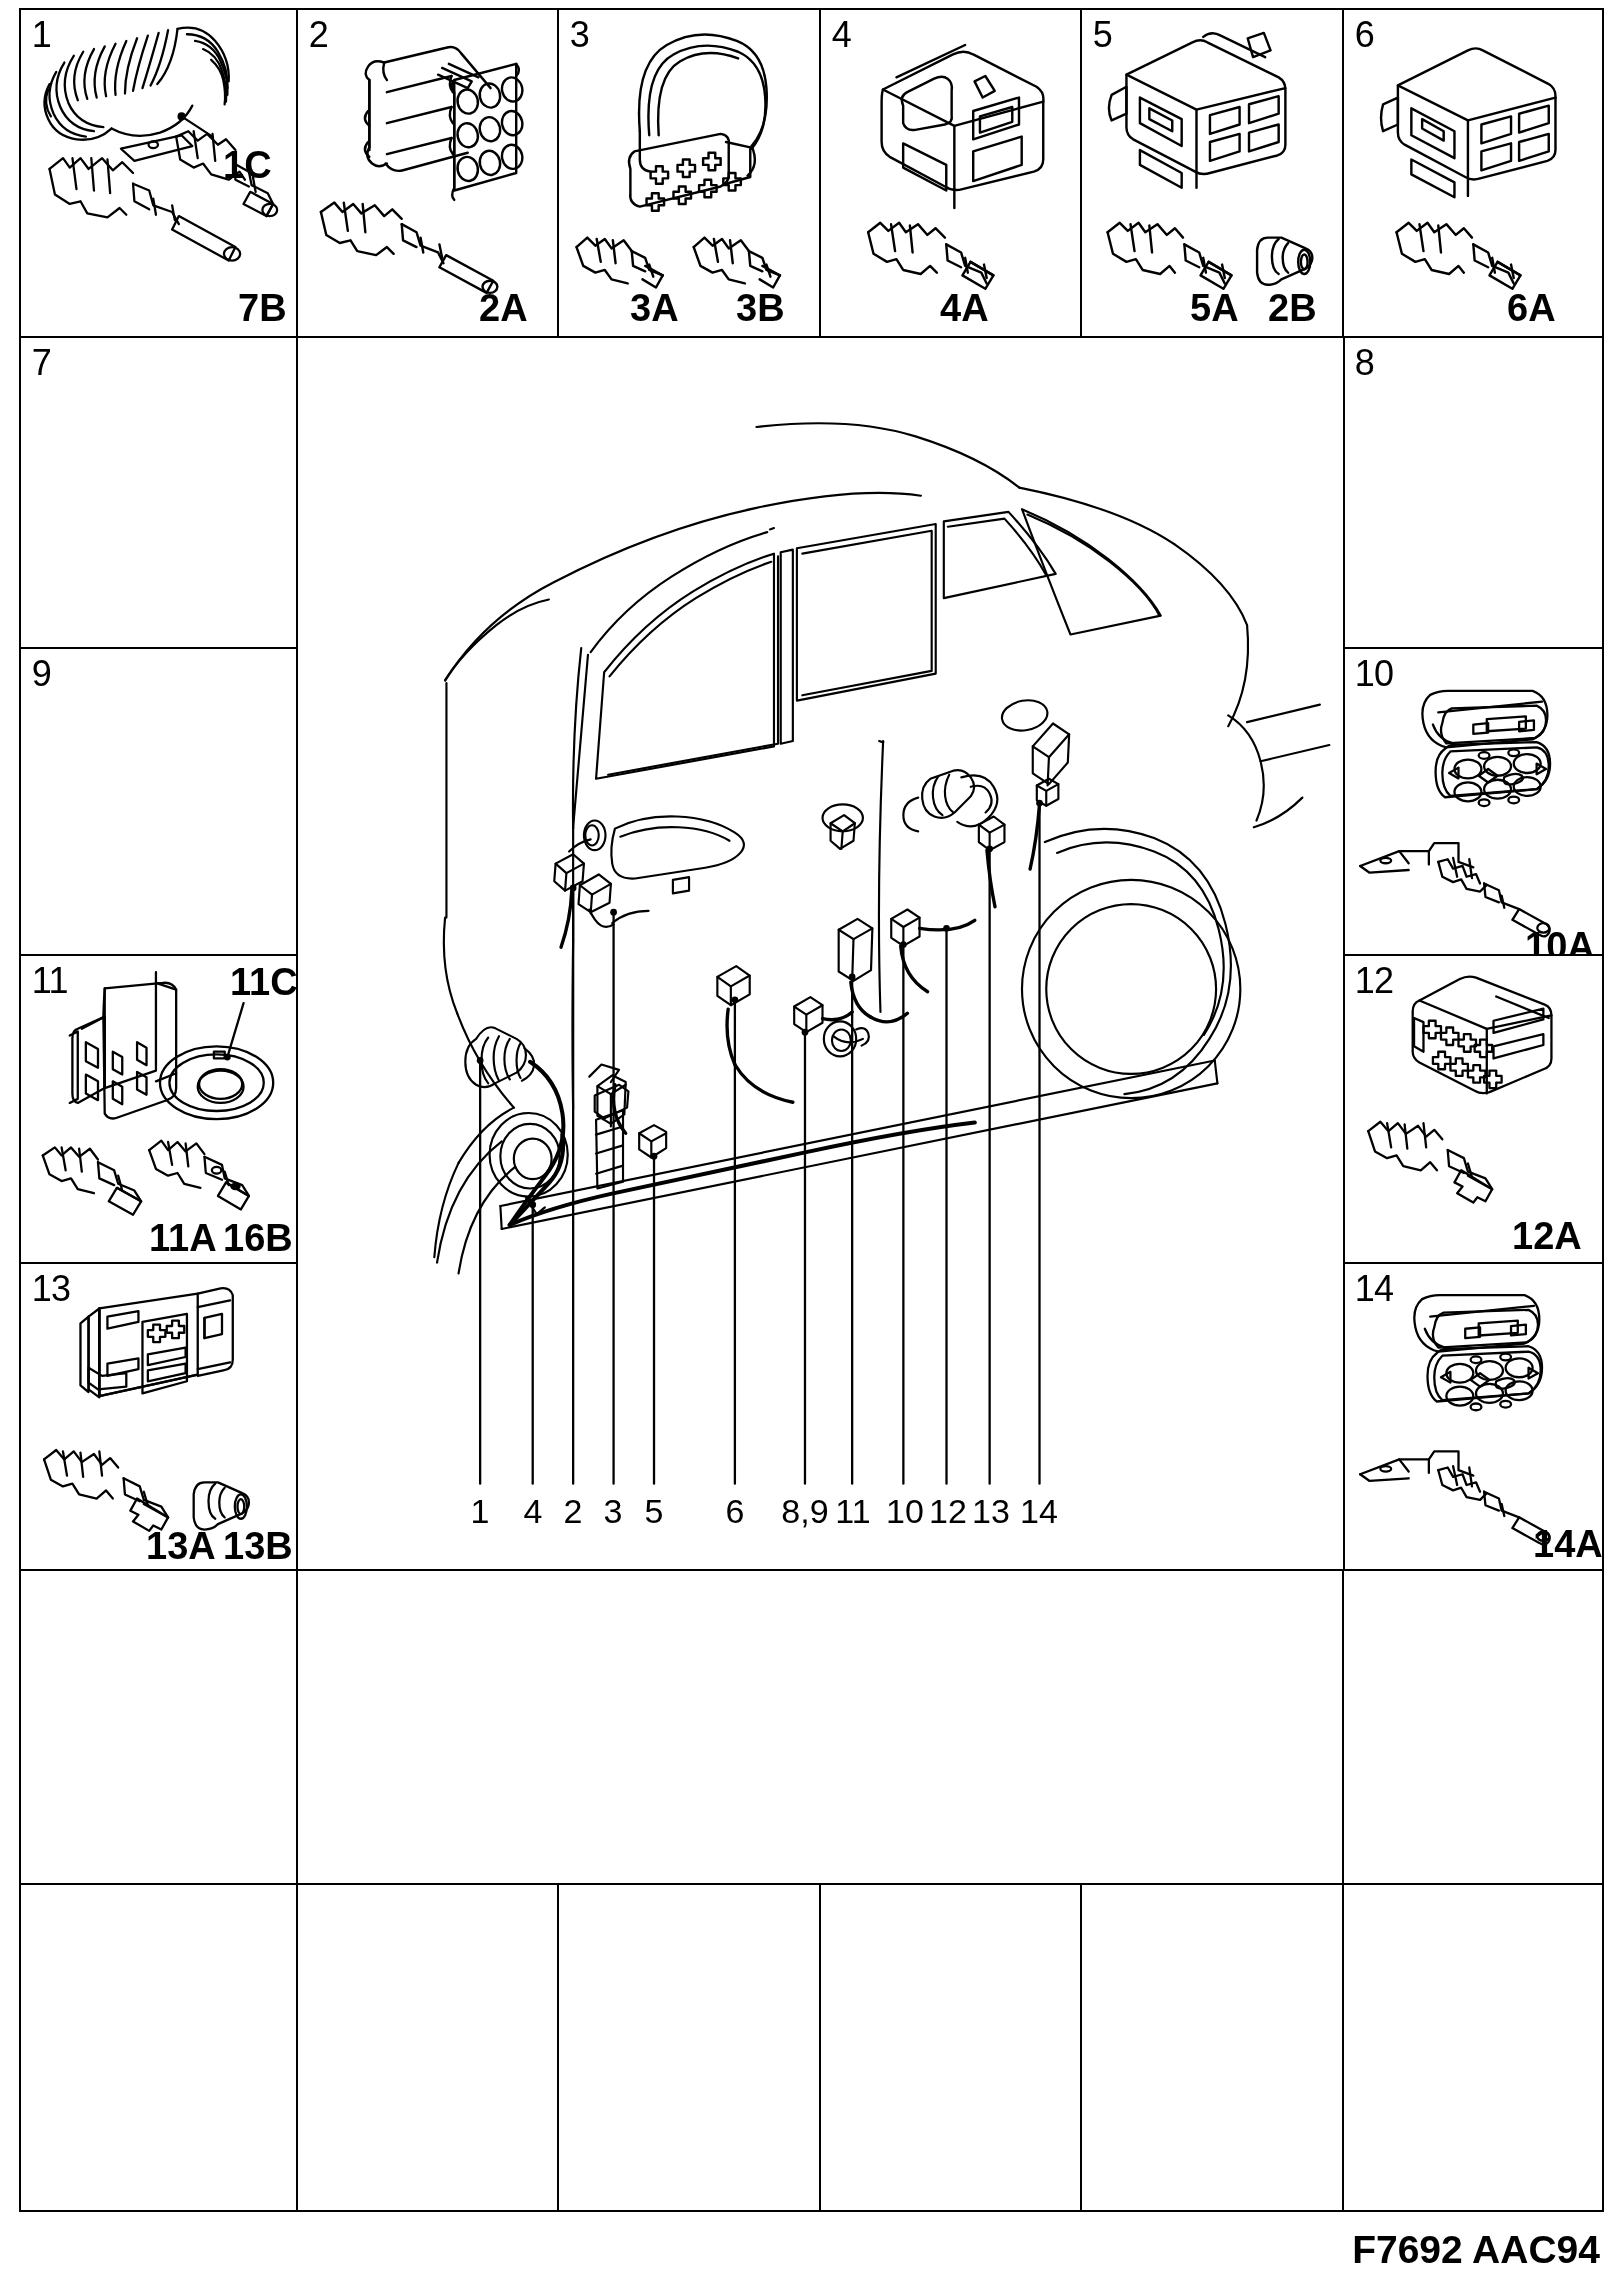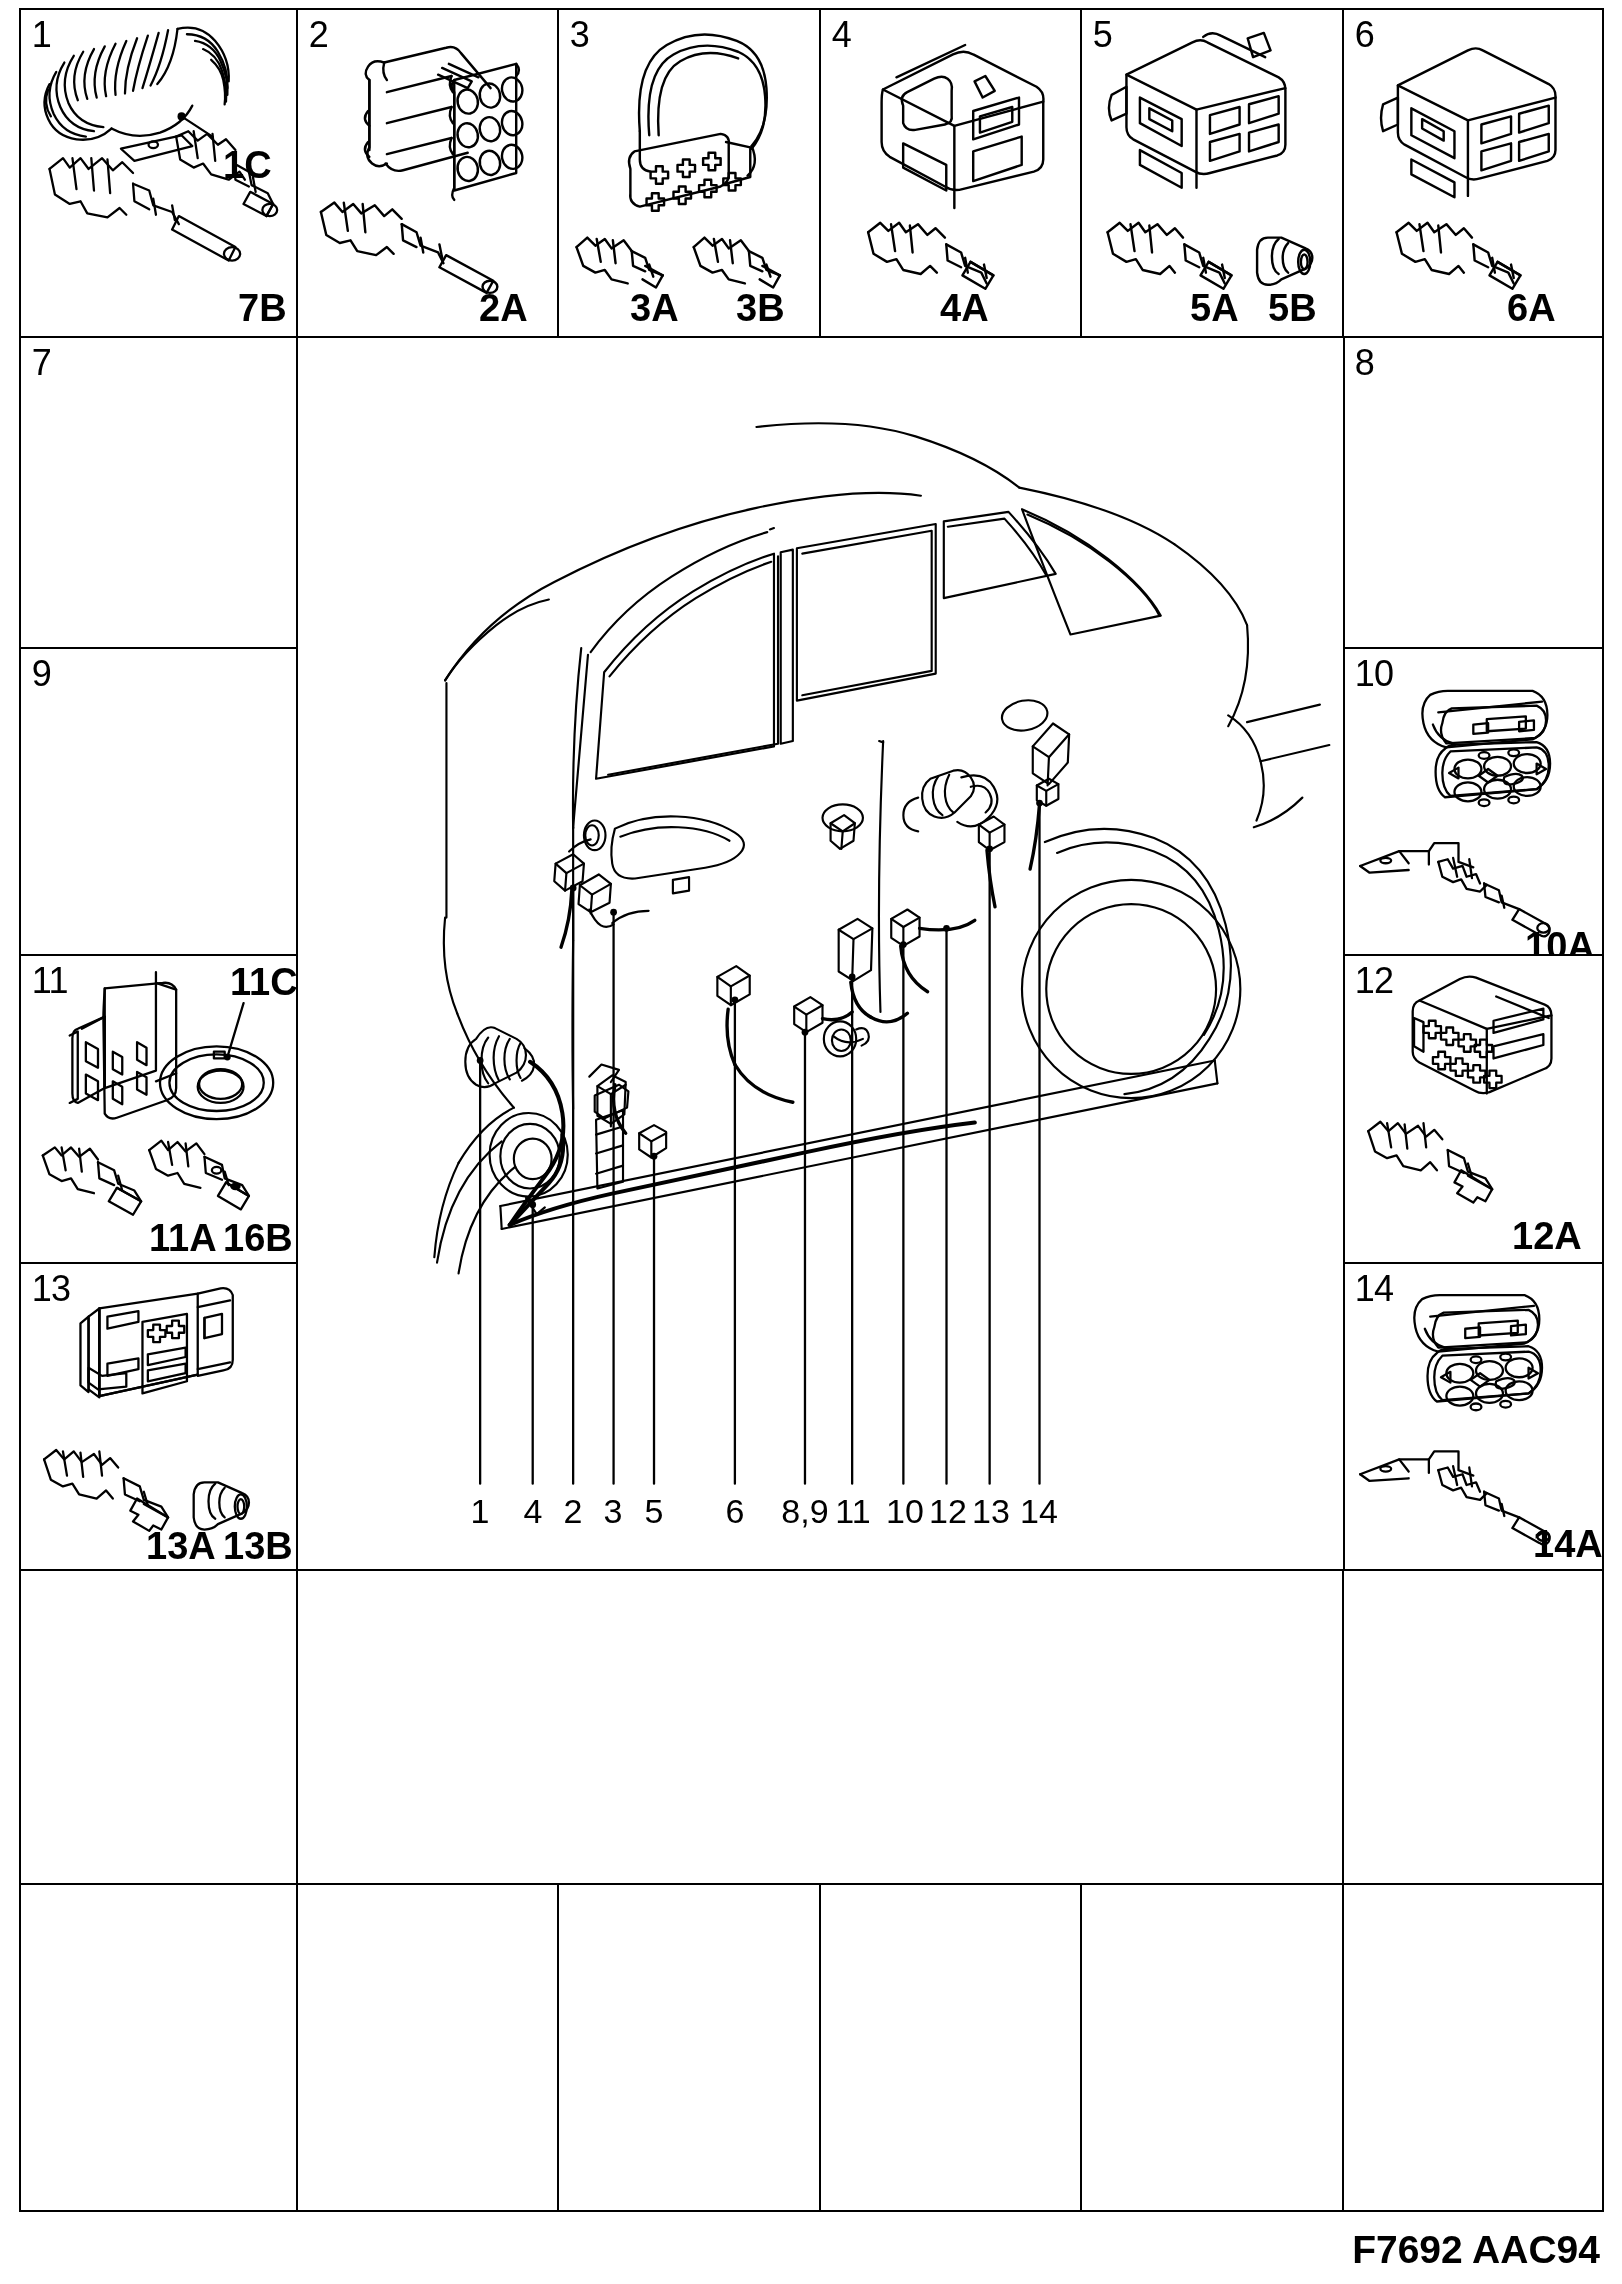--- a/index.html
+++ b/index.html
@@ -311,21 +311,21 @@
         <g>
           <path d="M276 338 q-14 0 -16 18 l0 34 q2 18 16 18 q12 0 20 -8 l36 -16 q10 -6 10 -16 q0 -10 -10 -14 l-36 -16 q-8 0 -20 0z"></path>
           <path d="M292 340 q-10 8 -10 26 q0 20 10 26"></path>
           <path d="M306 346 q-8 8 -8 22 q0 16 8 22"></path>
           <ellipse cx="330" cy="374" rx="9" ry="18"></ellipse>
           <ellipse cx="330" cy="374" rx="5" ry="11"></ellipse>
         </g>
       </svg>
     </div>
     <div class="sublabel" style="left:108px;top:279px;">5A</div>
-    <div class="sublabel" style="left:186px;top:279px;">5B</div>
+    <div class="sublabel" style="left:186px;top:279px;">2B</div>
   </div>
 
   <div class="cell" style="left:1342px;top:8px;width:262px;height:330px;">
     <div class="cellnum">6</div>
     <div class="artwrap">
       <svg width="262" height="330" viewBox="0 0 389 490" fill="none" stroke="#000" stroke-width="3.6" stroke-linejoin="round" stroke-linecap="round">
         <g>
           <path d="M80 112 l104 -52 q12 -6 22 0 l98 50 q10 6 10 18 l0 80 q0 12 -12 16 l-100 26 q-12 4 -22 -2 l-90 -48 q-10 -6 -10 -18 l0 -54 q0 -12 0 -16z"></path>
           <path d="M80 112 l104 52 l0 112"></path>
           <path d="M184 164 l130 -34"></path>

